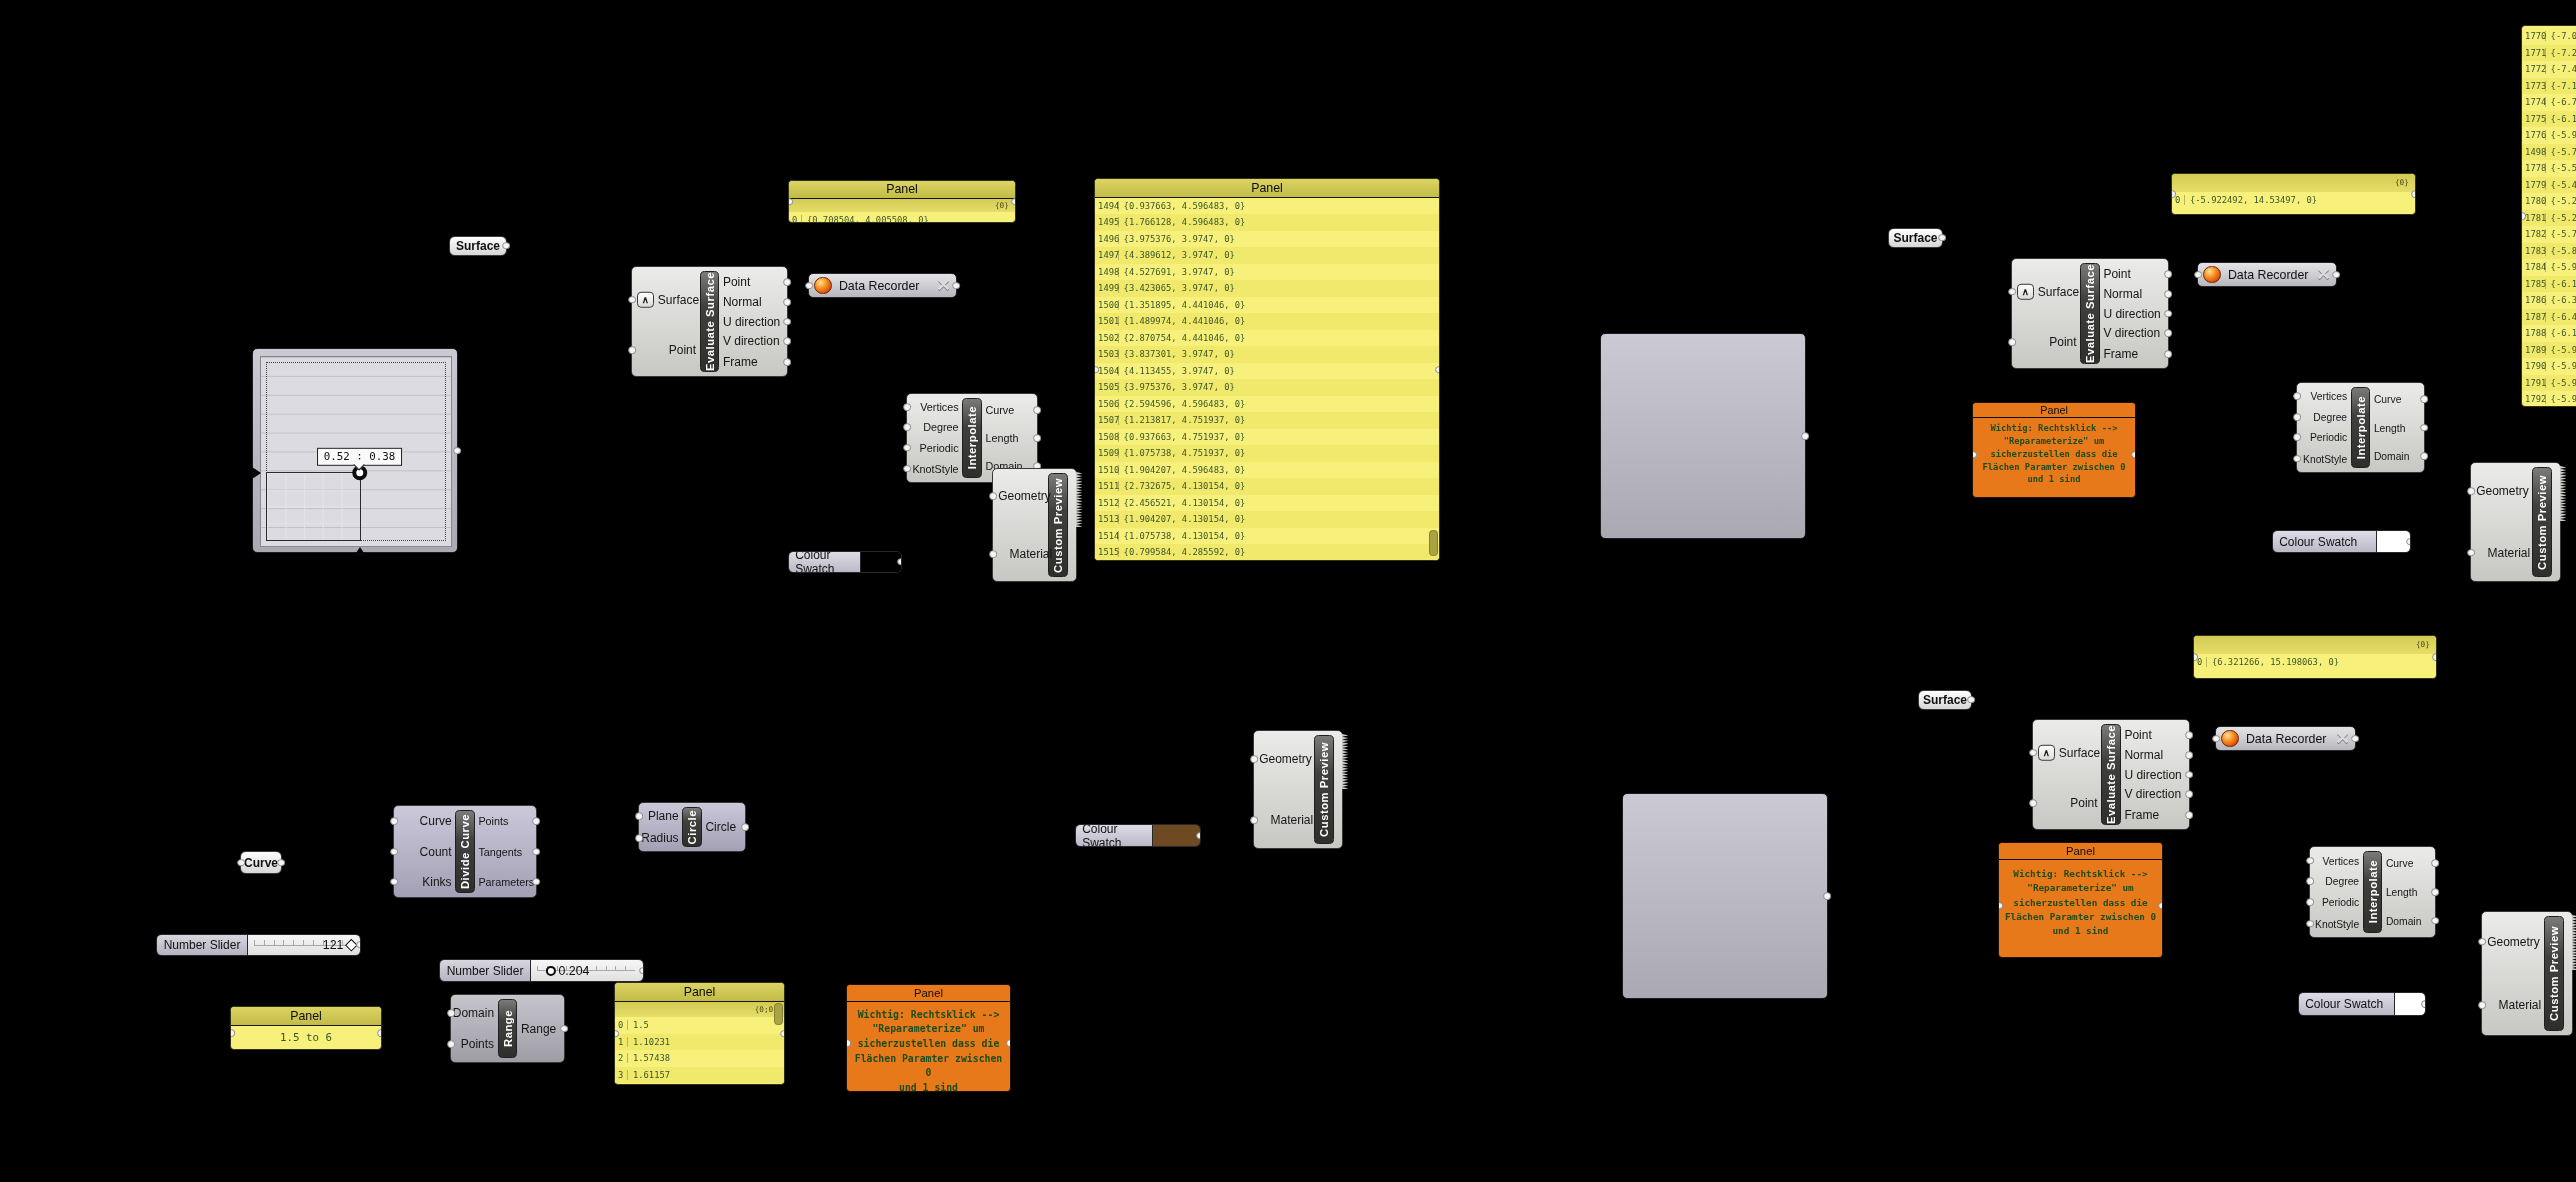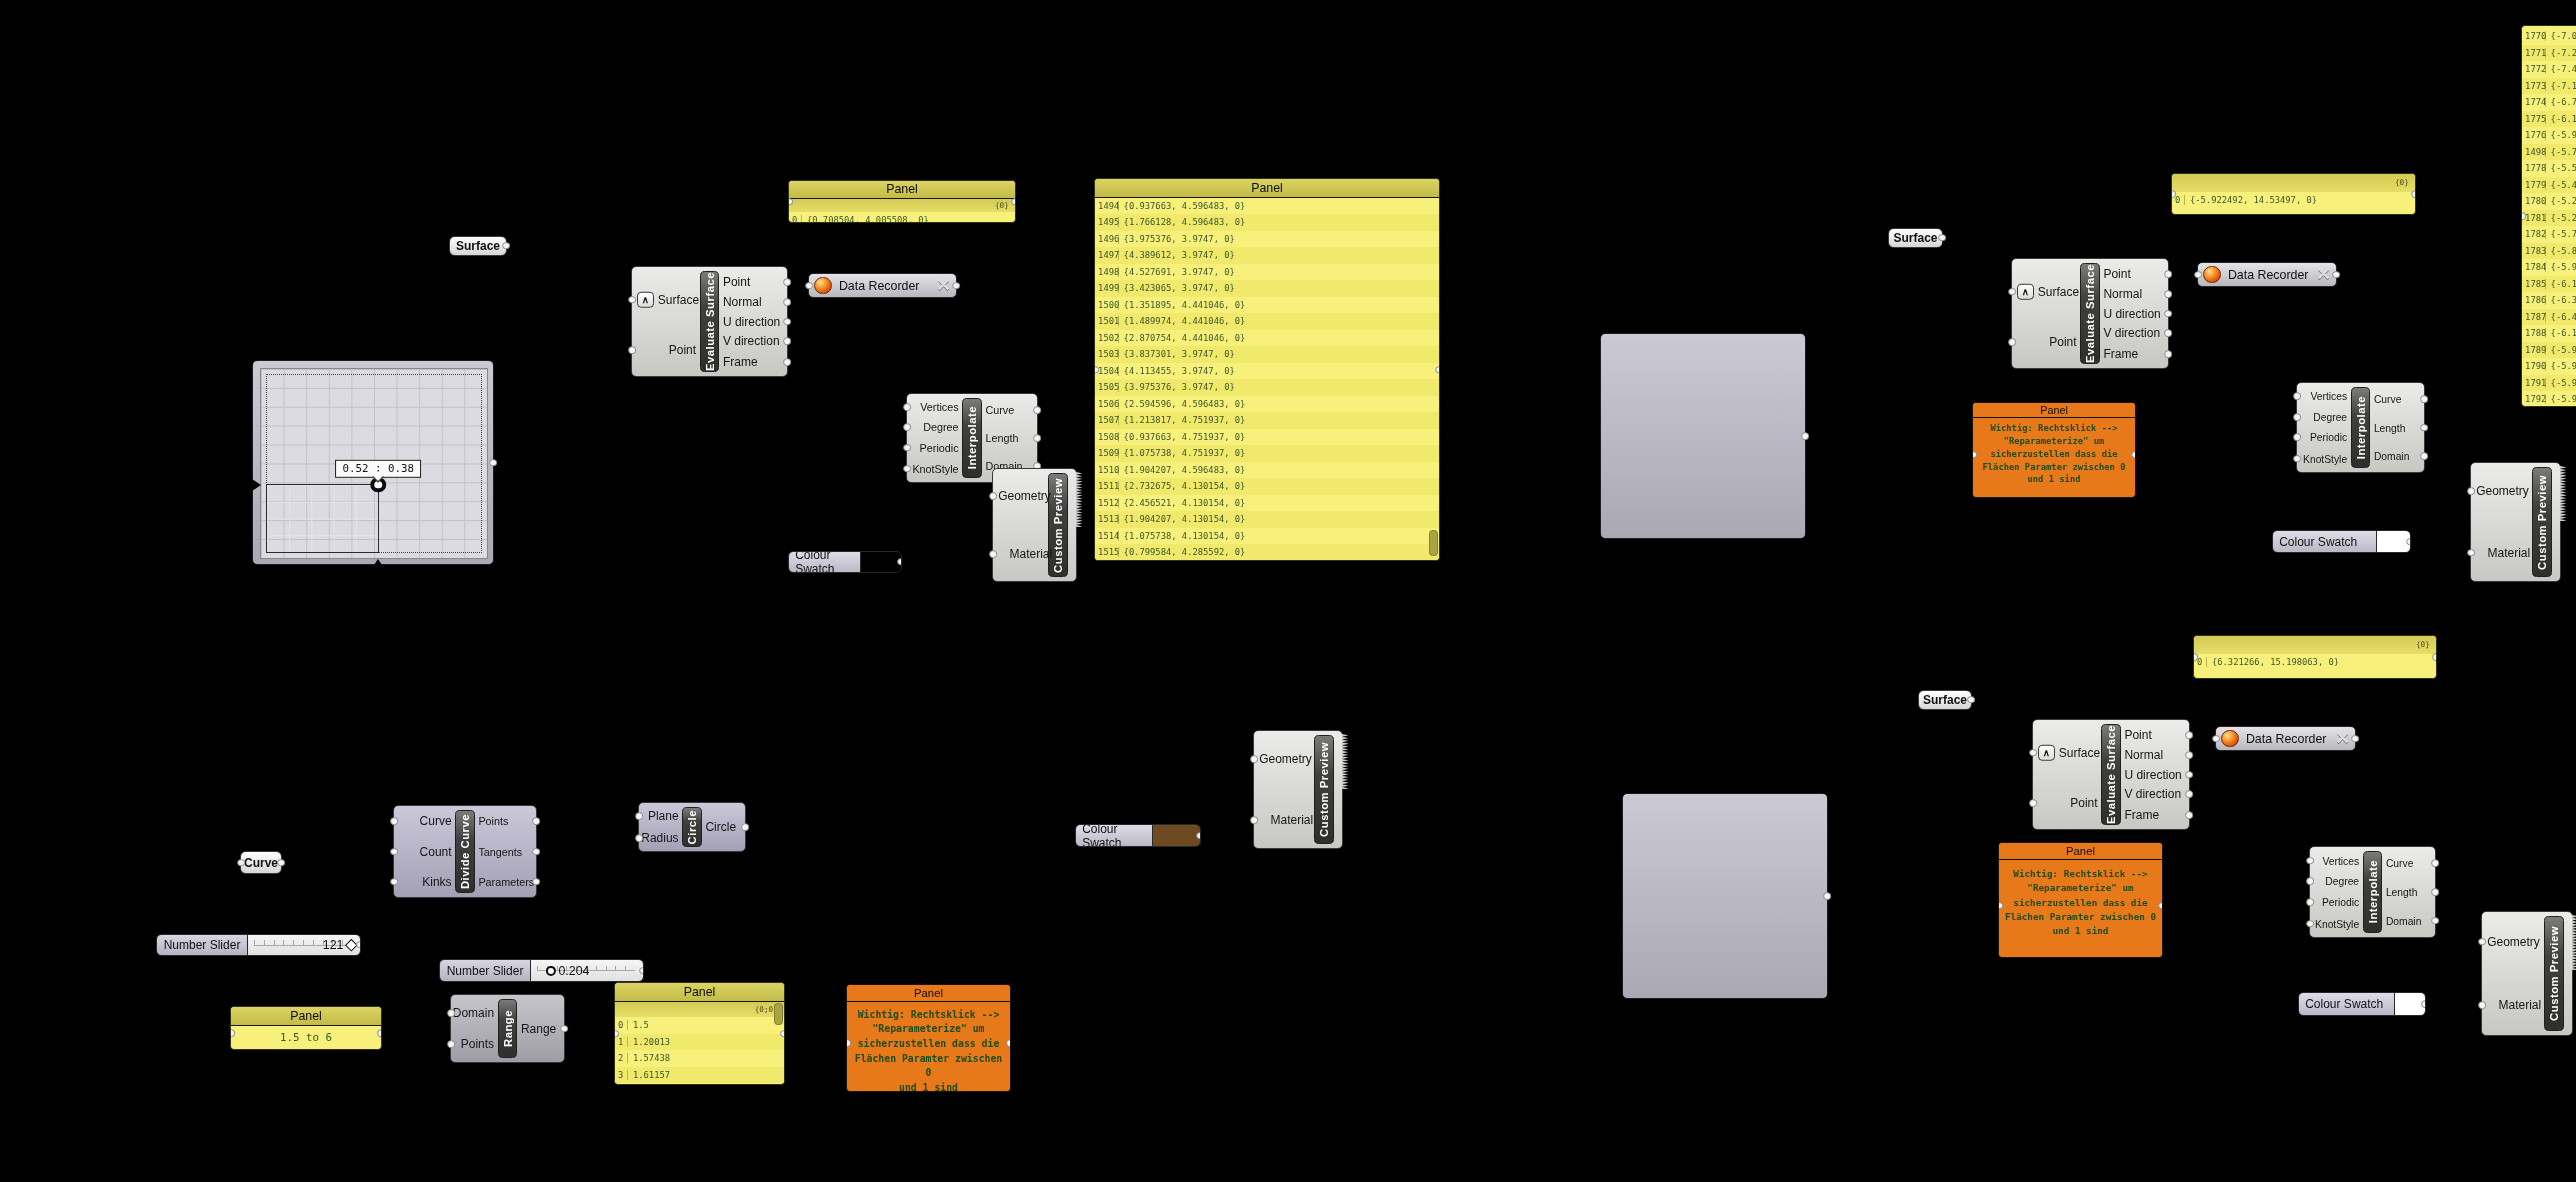--- a/index.html
+++ b/index.html
@@ -107,21 +107,21 @@
 </head>
 <body>
 
 <div class="canvas">
 
   <div class="pill" style="left:449px;top:236px;width:58px;height:19.6px">
     <span>Surface</span>
     <span class="nub" style="left:100%;top:50%"></span>
   </div>
 
-  <div class="md" style="left:252px;top:360px;width:242px;height:205px">
+  <div class="md" style="left:252px;top:348px;width:206px;height:205px">
     <div class="md-field">
       <div class="md-inner">
         <div class="md-rect" style="width:52%;height:38%"></div>
         <div class="tri-l" style="top:62%"></div>
         <div class="tri-b" style="left:52%"></div>
         <div class="md-handle" style="left:52%;top:62%"></div>
         <div class="md-tip" style="left:52%;top:62%">
           <span>0.52 ; 0.38</span><i></i>
         </div>
       </div>
@@ -391,21 +391,21 @@
     <div class="p-band">
       <span>{0;0}</span>
     </div>
     <div>
         <div class="prow">
           <span class="pidx">0</span>
           <span class="pval">1.5</span>
         </div>
         <div class="prow">
           <span class="pidx">1</span>
-          <span class="pval">1.20013</span>
+          <span class="pval">1.10231</span>
         </div>
         <div class="prow">
           <span class="pidx">2</span>
           <span class="pval">1.57438</span>
         </div>
         <div class="prow">
           <span class="pidx">3</span>
           <span class="pval">1.61157</span>
         </div>
       </div>

